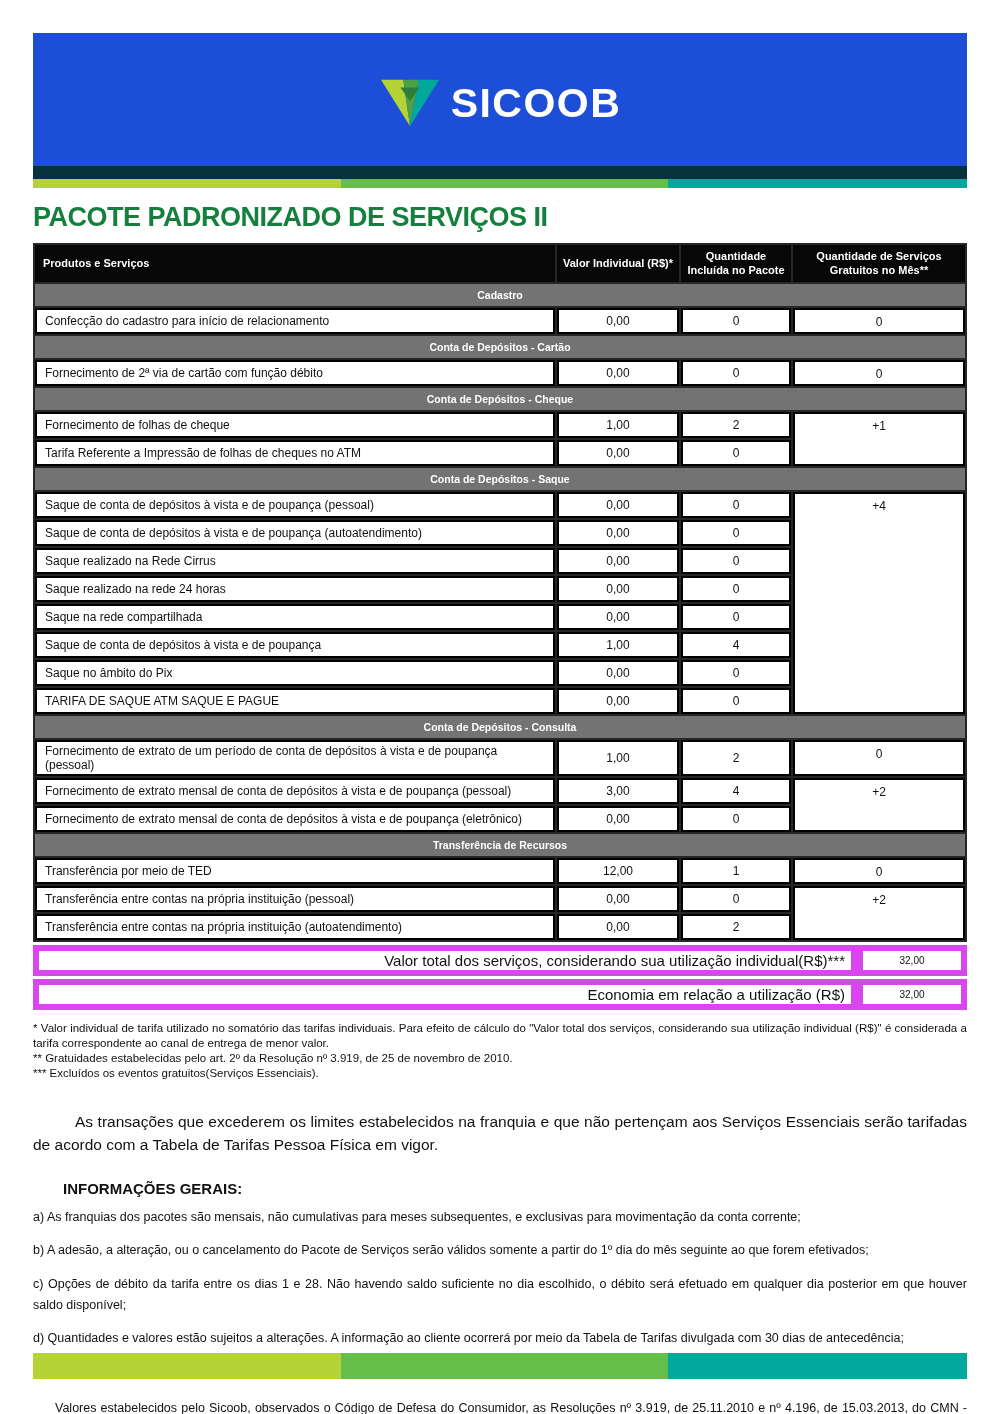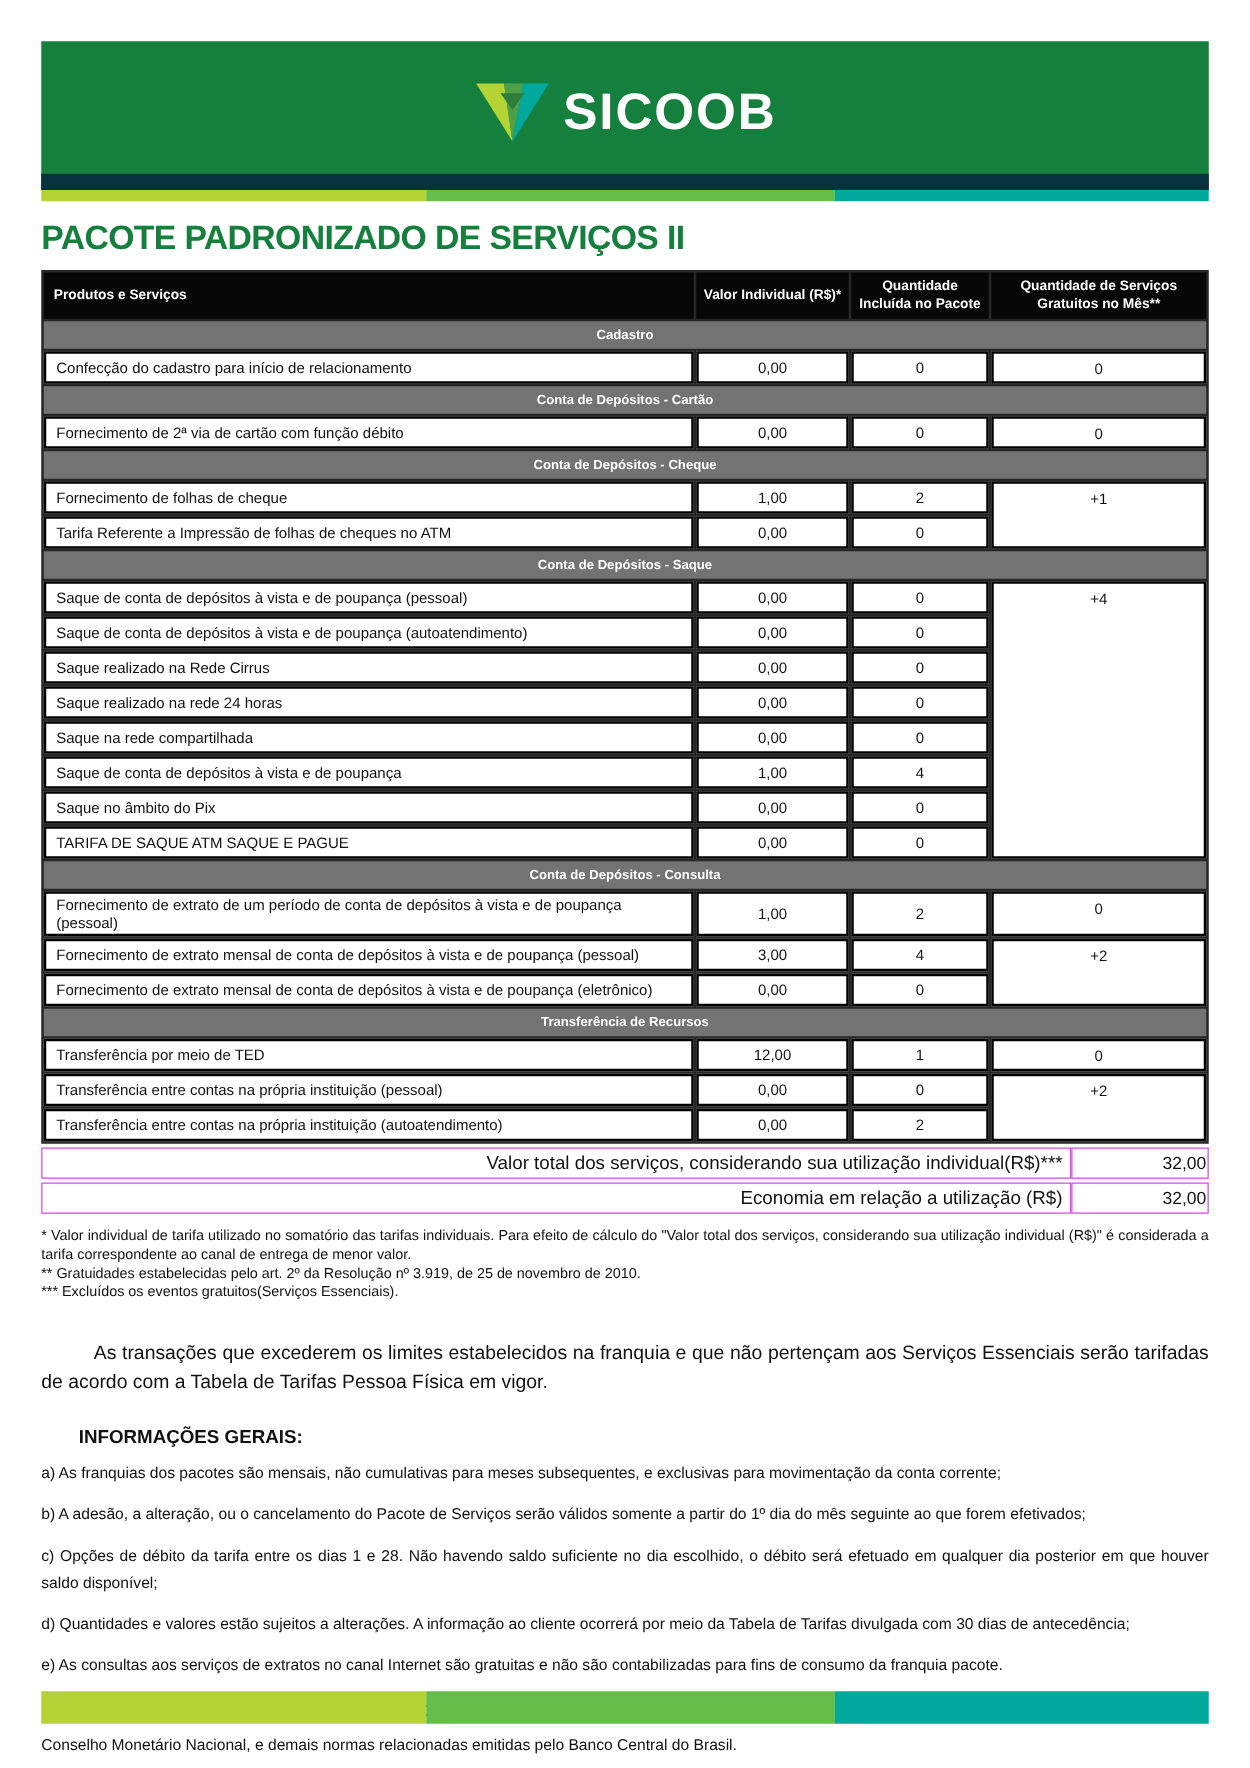--- a/index.html
+++ b/index.html
@@ -4,21 +4,21 @@
 <style>
   html,body{margin:0;padding:0;background:#ffffff;}
   .page{
     position:relative;width:1000px;height:1414px;background:#ffffff;overflow:hidden;
     font-family:"Liberation Sans","DejaVu Sans",sans-serif;color:#111;
   }
   .content{margin:0 33px;width:934px;}
 
   
   .banner{
-    margin-top:33px;height:119px;background:#15803d;position:relative;
+    margin-top:33px;height:146px;background:#1d4ed8;position:relative;
     display:flex;align-items:center;justify-content:center;
   }
   .banner-band{position:absolute;left:0;right:0;bottom:0;height:13px;background:#05323C;}
   .logo{display:flex;align-items:center;gap:10px;position:relative;z-index:2;margin-top:-6px;}
   .logo-mark{width:62px;height:52px;display:block;}
   .logo-text{
     color:#ffffff;font-size:41px;font-weight:bold;letter-spacing:1.5px;line-height:1;
   }
   .stripe{height:9px;display:flex;}
   .stripe .seg1{width:33%;}
@@ -54,23 +54,23 @@
   }
   table.services td.desc{text-align:left;padding-left:8px;}
   table.services td.num{text-align:center;}
   table.services td.free{text-align:center;vertical-align:top;padding-top:5px;}
 
   
   table.totals{
     width:934px;border-collapse:separate;border-spacing:0 3px;margin-top:0;
     table-layout:fixed;
   }
-  table.totals td{box-sizing:border-box;background:#ffffff;border:1px solid #d946ef;height:25px;}
+  table.totals td{box-sizing:border-box;background:#ffffff;border:6px solid #d946ef;height:25px;}
   table.totals td.t-label{text-align:right;padding-right:6px;font-size:15px;}
-  table.totals td.t-value{text-align:right;font-size:14px;}
+  table.totals td.t-value{text-align:center;font-size:10px;}
 
   
   .footnotes{margin-top:8px;font-size:11.5px;line-height:1.33;}
   .footnotes p{margin:0;}
   .footnotes p.justify{text-align:justify;}
 
   
   .intro{
     margin-top:28px;font-size:15.5px;line-height:1.5;text-align:justify;text-indent:42px;
   }

